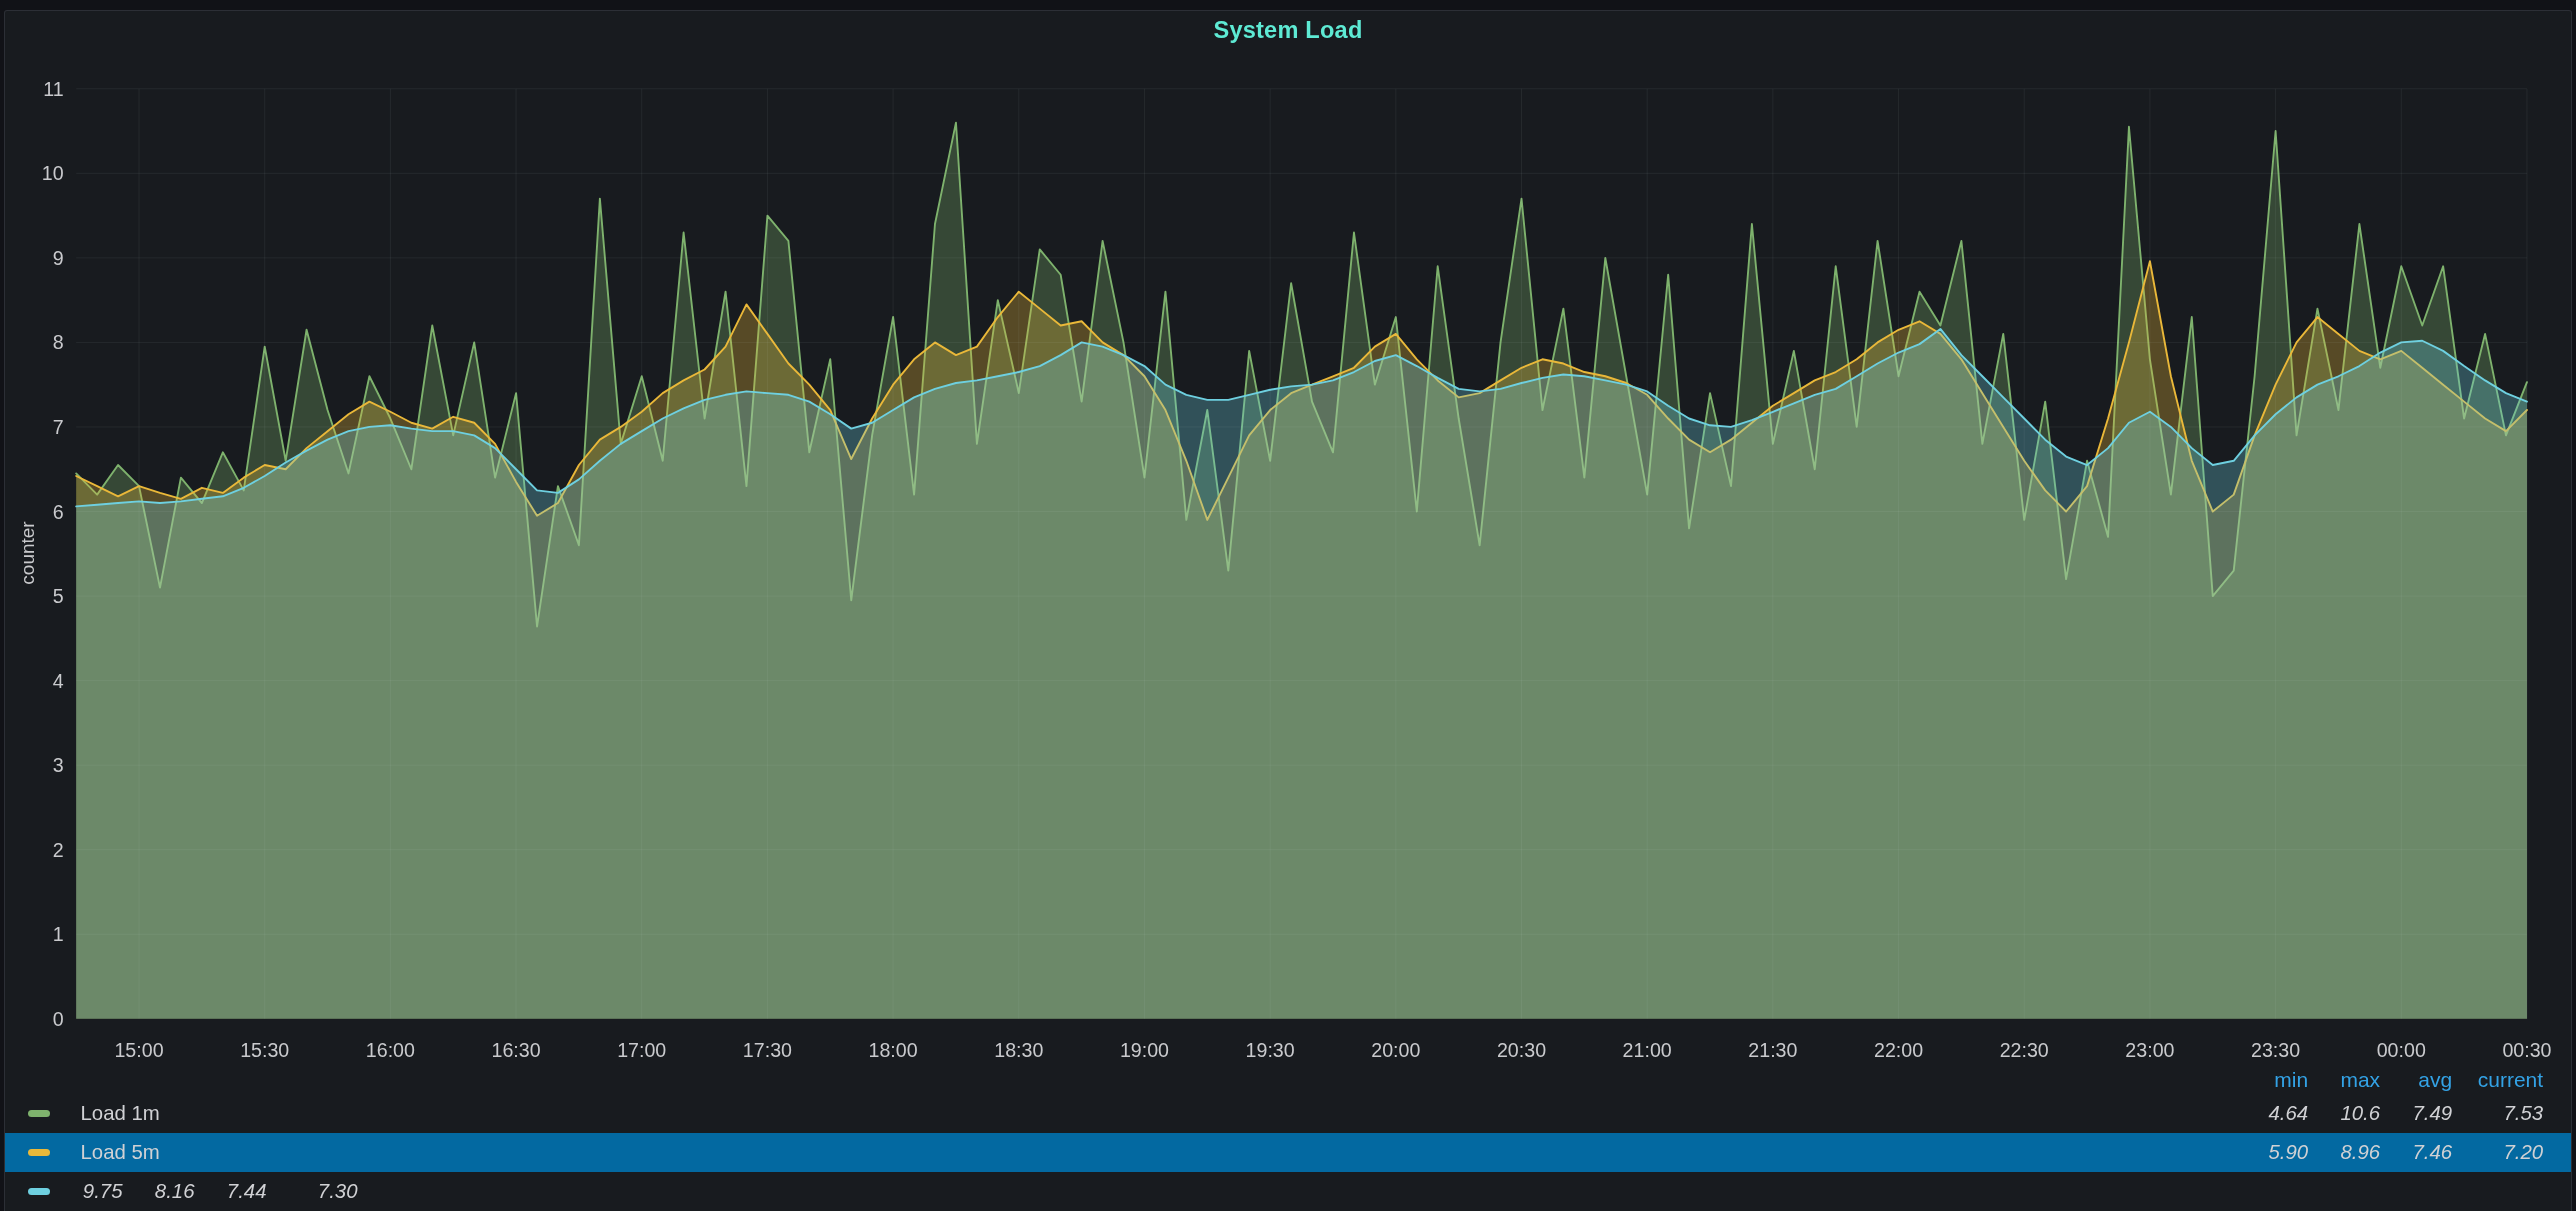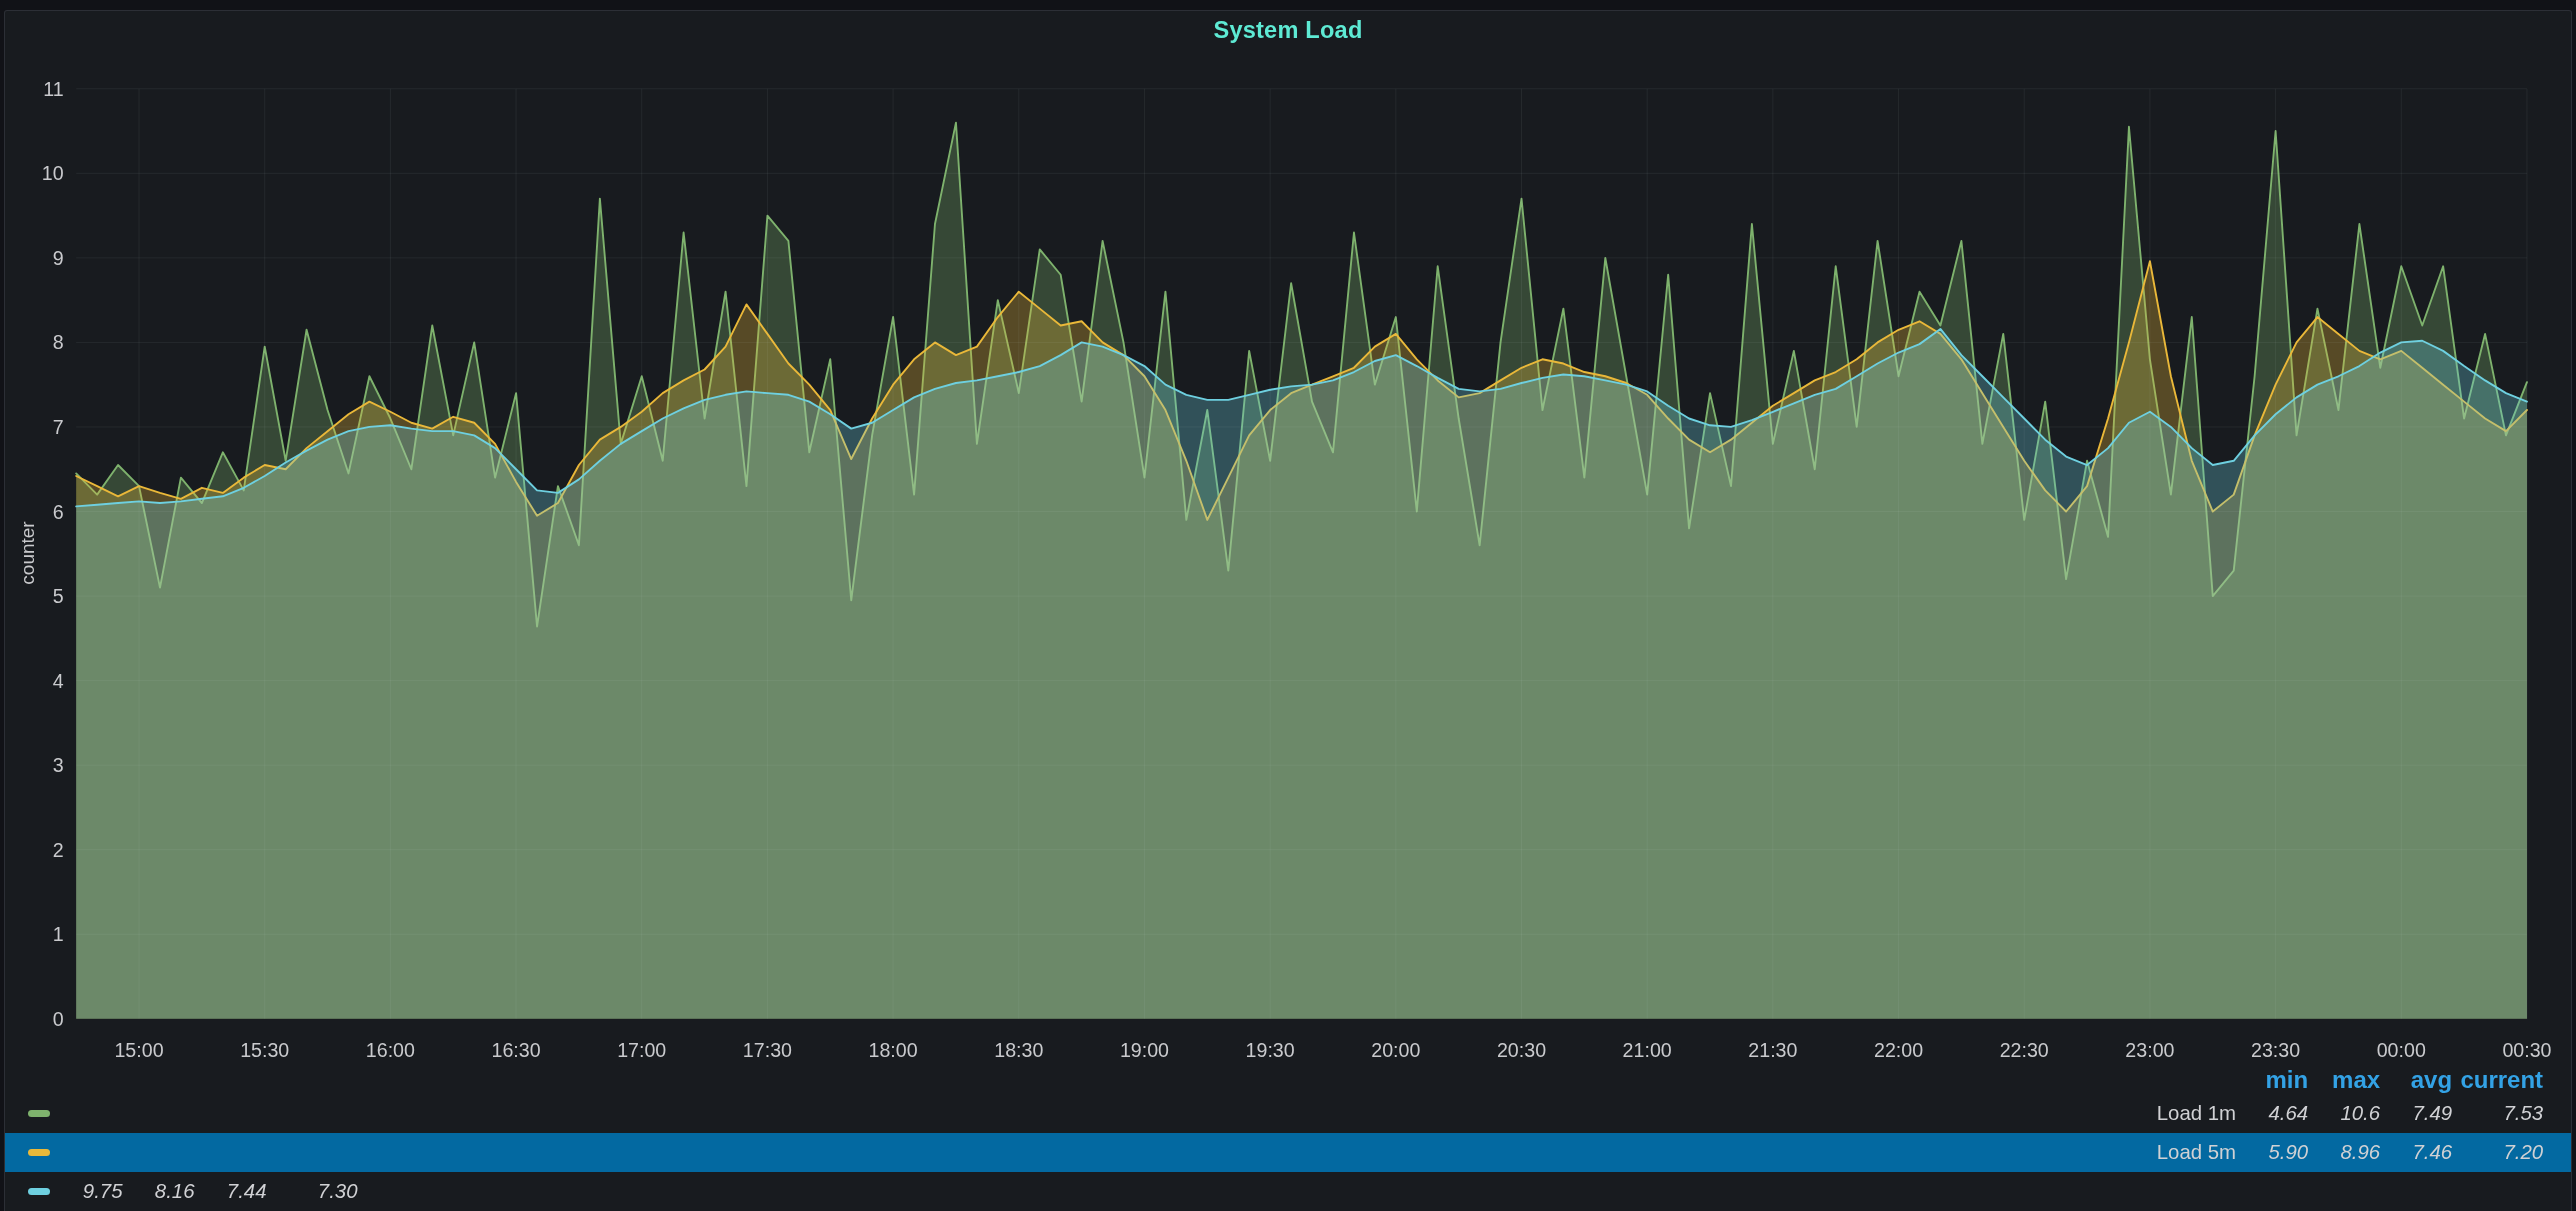--- a/index.html
+++ b/index.html
@@ -7,27 +7,27 @@
   .panel{position:absolute;top:10.2px;left:3.9px;right:3.9px;bottom:0;background:#181b1f;
          border:0.8px solid #2c2f36;border-bottom:none;border-radius:3.1px 3.1px 0 0;overflow:hidden;}
   .panel-title{position:absolute;top:6.3px;left:0;width:100%;text-align:center;
                font-size:23.6px;font-weight:700;color:#5eead4;letter-spacing:0.2px;cursor:pointer;}
   .y-axis-label{position:absolute;left:23.6px;top:542px;transform:translate(-50%,-50%) rotate(-90deg);
                 font-size:19px;color:#c9cacd;white-space:nowrap;}
   svg.chart{position:absolute;top:0;left:0;}
   .legend{position:absolute;left:0;right:0;bottom:0;font-size:20.4px;color:#d0d1d4;}
   .legend-header{display:flex;align-items:center;height:28px;padding-right:28px;}
   .legend-header .spacer{flex:1;}
-  .legend-header .hcell{width:72px;text-align:right;color:#33a2e5;font-weight:700;font-size:24px;cursor:pointer;}
+  .legend-header .hcell{width:72px;text-align:right;color:#33a2e5;font-weight:400;font-size:21px;cursor:pointer;}
   .legend-header .hcell.wide{width:91px;}
   .legend-row{display:flex;align-items:center;height:39px;padding-right:28px;}
   .legend-row.hl{background:#0369a1;}
   .legend-swatch{display:inline-block;width:22px;height:7px;border-radius:3.9px;margin-left:23.6px;
                  flex:0 0 auto;cursor:pointer;}
-  .legend-label{margin-left:22px;flex:1;cursor:pointer;text-align:right;}
+  .legend-label{margin-left:30px;flex:1;cursor:pointer;}
   .legend-val{width:72px;text-align:right;font-style:italic;}
   .legend-val.wide{width:91px;}
 </style>
 </head>
 <body>
 
 <div class="panel">
   <div class="panel-title">System Load</div>
   <div class="y-axis-label">counter</div>
   <svg class="chart" id="chart-svg" width="2568" height="1062" viewBox="0 0 3268 1352">

